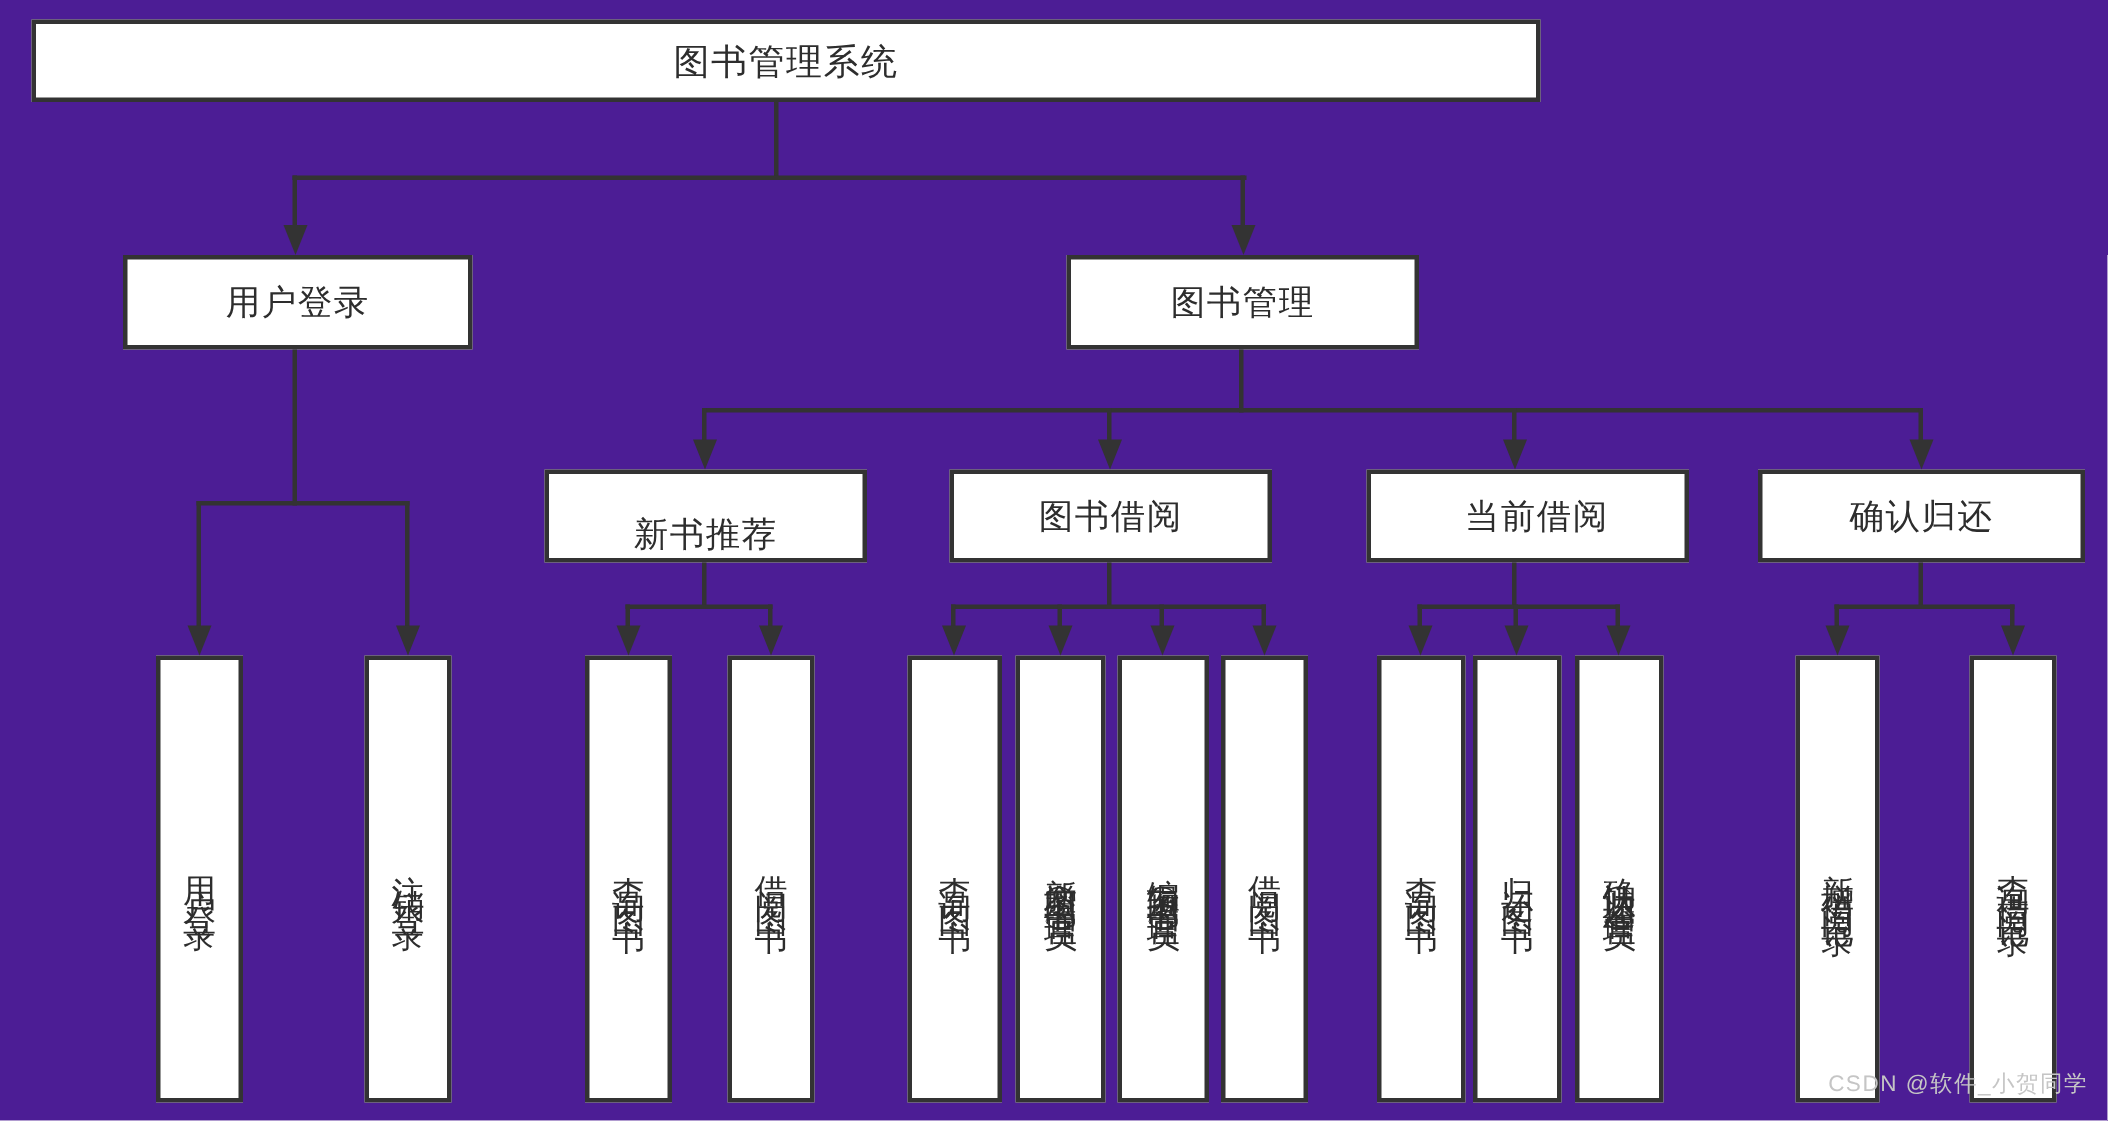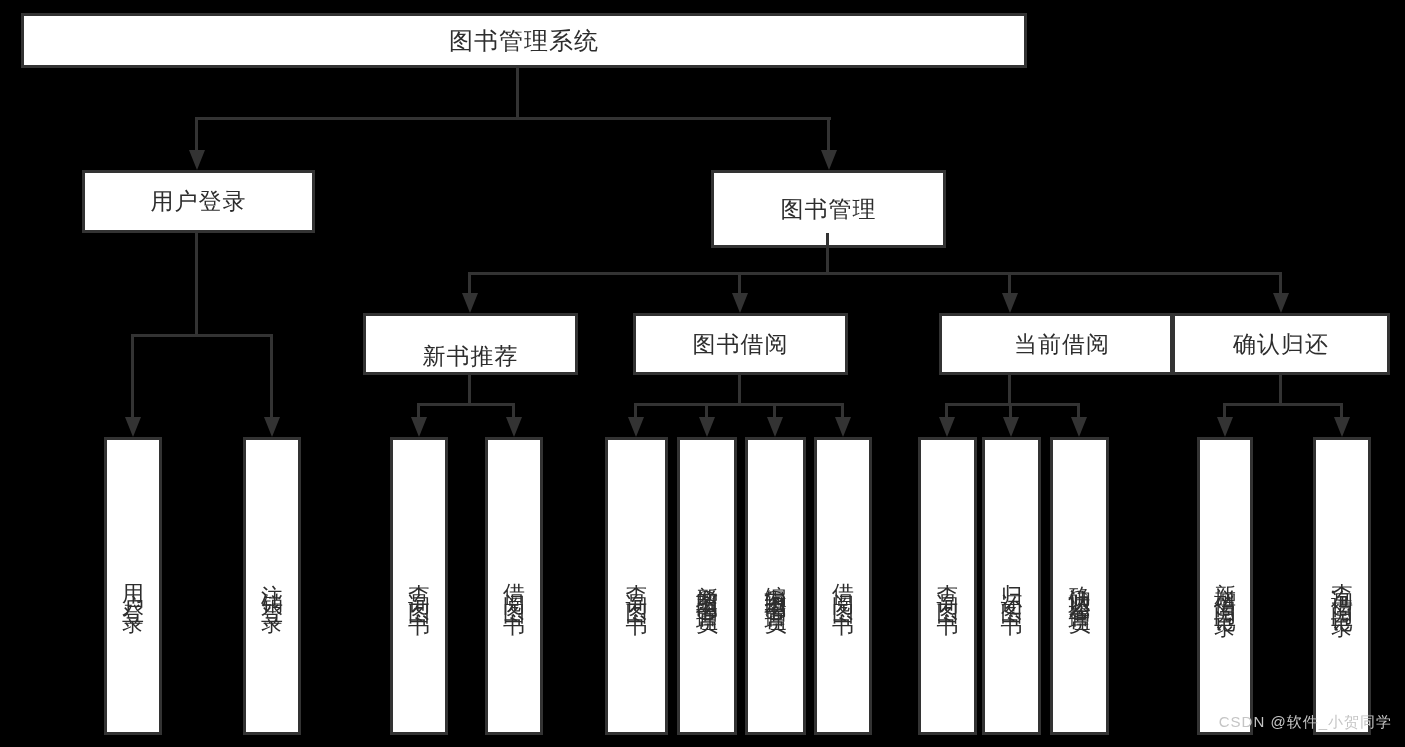--- a/index.html
+++ b/index.html
@@ -1,17 +1,17 @@
 <!DOCTYPE html>
 <html><head>
 <meta charset="utf-8">
 <style>
   html,body{margin:0;padding:0;background:#ffffff;}
   #canvas{
-    position:relative;width:1405px;height:747px;background:#000000;overflow:hidden;
+    position:relative;width:1405px;height:747px;background:#4c1d95;overflow:hidden;
     font-family:"Liberation Sans","DejaVu Sans",sans-serif;
   }
   .box{
     position:absolute;background:#ffffff;border:3px solid #333333;
     box-sizing:border-box;display:flex;align-items:center;justify-content:center;
   }
   .lbl{font-size:23px;color:#2d2d2d;letter-spacing:1px;white-space:nowrap;}
   .lbl-big{font-size:24px;}
   .vlbl{
     writing-mode:vertical-rl;text-orientation:upright;
@@ -23,24 +23,24 @@
   .vline{position:absolute;width:3px;background:#333333;}
   .hline{position:absolute;height:3px;background:#333333;}
   .arrow{
     position:absolute;width:0;height:0;
     border-left:8px solid transparent;border-right:8px solid transparent;
     border-top:20px solid #333333;
   }
   
   .n-root{left:21px;top:13px;width:1006px;height:55px;}
   .n-l2a{left:82px;top:170px;width:233px;height:63px;}
-  .n-l2b{left:711px;top:170px;width:235px;height:78px;}
+  .n-l2b{left:711px;top:170px;width:235px;height:63px;}
   .n-l3a{left:363px;top:313px;width:215px;height:62px;align-items:flex-end;}
   .n-l3b{left:633px;top:313px;width:215px;height:62px;text-align:center;}
-  .n-l3c{left:939px;top:313px;width:234px;height:62px;padding-left:12px;}
+  .n-l3c{left:911px;top:313px;width:215px;height:62px;padding-left:12px;}
   .n-l3d{left:1172px;top:313px;width:218px;height:62px;}
   .leaf{top:437px;height:298px;}
   .lf-a1{left:104px;width:58px;}
   .lf-a2{left:243px;width:58px;}
   .lf-b1{left:390px;width:58px;}
   .lf-b2{left:485px;width:58px;}
   .lf-c1{left:605px;width:63px;}
   .lf-c2{left:677px;width:60px;}
   .lf-c3{left:745px;width:61px;}
   .lf-c4{left:814px;width:58px;}

